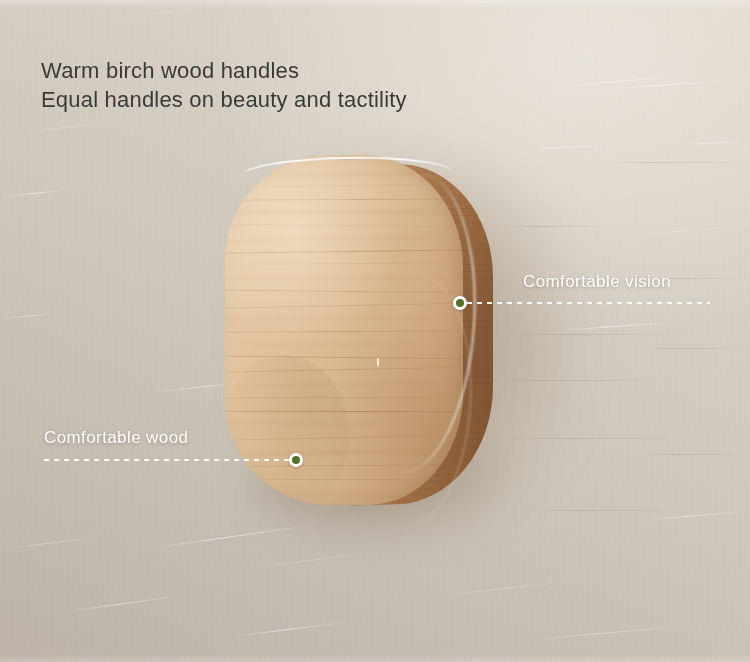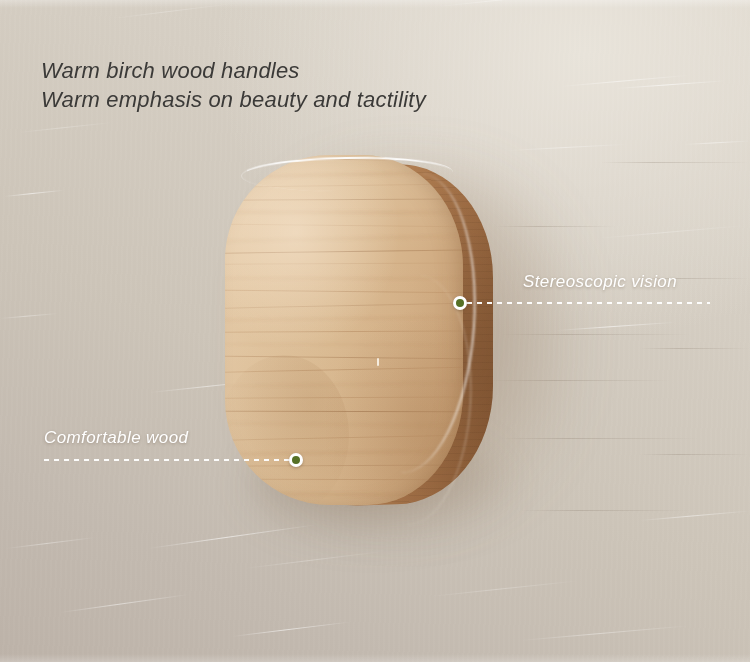--- a/index.html
+++ b/index.html
@@ -9,21 +9,20 @@
     width:750px; height:662px;
     font-family:"Liberation Sans", sans-serif;
     overflow:hidden;
     background:#cdc5ba;
   }
 
   .stage {
     position:relative;
     width:750px; height:662px;
     overflow:hidden;
-    font-style:italic;
   }
 
   
   .wall {
     position:absolute; inset:0;
     background:
       radial-gradient(ellipse 80% 70% at 78% 8%, rgba(234,229,220,0.95) 0%, rgba(234,229,220,0) 62%),
       linear-gradient(205deg, #ded8cd 0%, #d6cfc4 30%, #cdc5b9 58%, #c3bab0 82%, #bdb3a9 100%);
   }
 
@@ -277,21 +276,21 @@
       <div class="streak" style="left: 520px; top: 640px; width: 170px; transform: rotate(-5deg); opacity: 0.51;"></div>
       <div class="streak" style="left: 640px; top: 520px; width: 110px; transform: rotate(-5deg); opacity: 0.67;"></div>
       <div class="streak" style="left: 556px; top: 330px; width: 120px; transform: rotate(-4deg); opacity: 0.83;"></div>
     </div>
 
   <div class="page-edge-top"></div>
   <div class="page-edge-bottom"></div>
 
   <div class="headline">
     <div>Warm birch wood handles</div>
-    <div>Warm emphasis on beauty and tactility</div>
+    <div>Equal handles on beauty and tactility</div>
   </div>
 
   <div class="obj-shadow"></div>
   <div class="obj-shadow-2"></div>
 
   <div class="handle">
     <div class="side-face"></div>
     <div class="front-face">
       <div class="grain" id="grain">
           <div class="gline" style="top: 74px; transform: rotate(0.6deg); opacity: 0.65;"></div>
@@ -324,21 +323,21 @@
       <div class="face-wash"></div>
       <div class="edge-shade-bl"></div>
       <div class="fleck"></div>
     </div>
     <div class="rim-top"></div>
     <div class="rim-right"></div>
     <div class="rim-right-2"></div>
   </div>
 
   <div id="annotations">
-      <div class="anno-label" style="left: 523px; top: 272px;">Stereoscopic vision</div>
+      <div class="anno-label" style="left: 523px; top: 272px;">Comfortable vision</div>
       <div class="dash-line" style="left: 467px; top: 302px; width: 243px;"></div>
       <div class="dot" style="left: 453px; top: 296px;"></div>
       <div class="anno-label" style="left: 44px; top: 428px;">Comfortable wood</div>
       <div class="dash-line" style="left: 44px; top: 459px; width: 247px;"></div>
       <div class="dot" style="left: 289px; top: 453px;"></div>
     </div>
 
 </div>
 
 </body></html>

